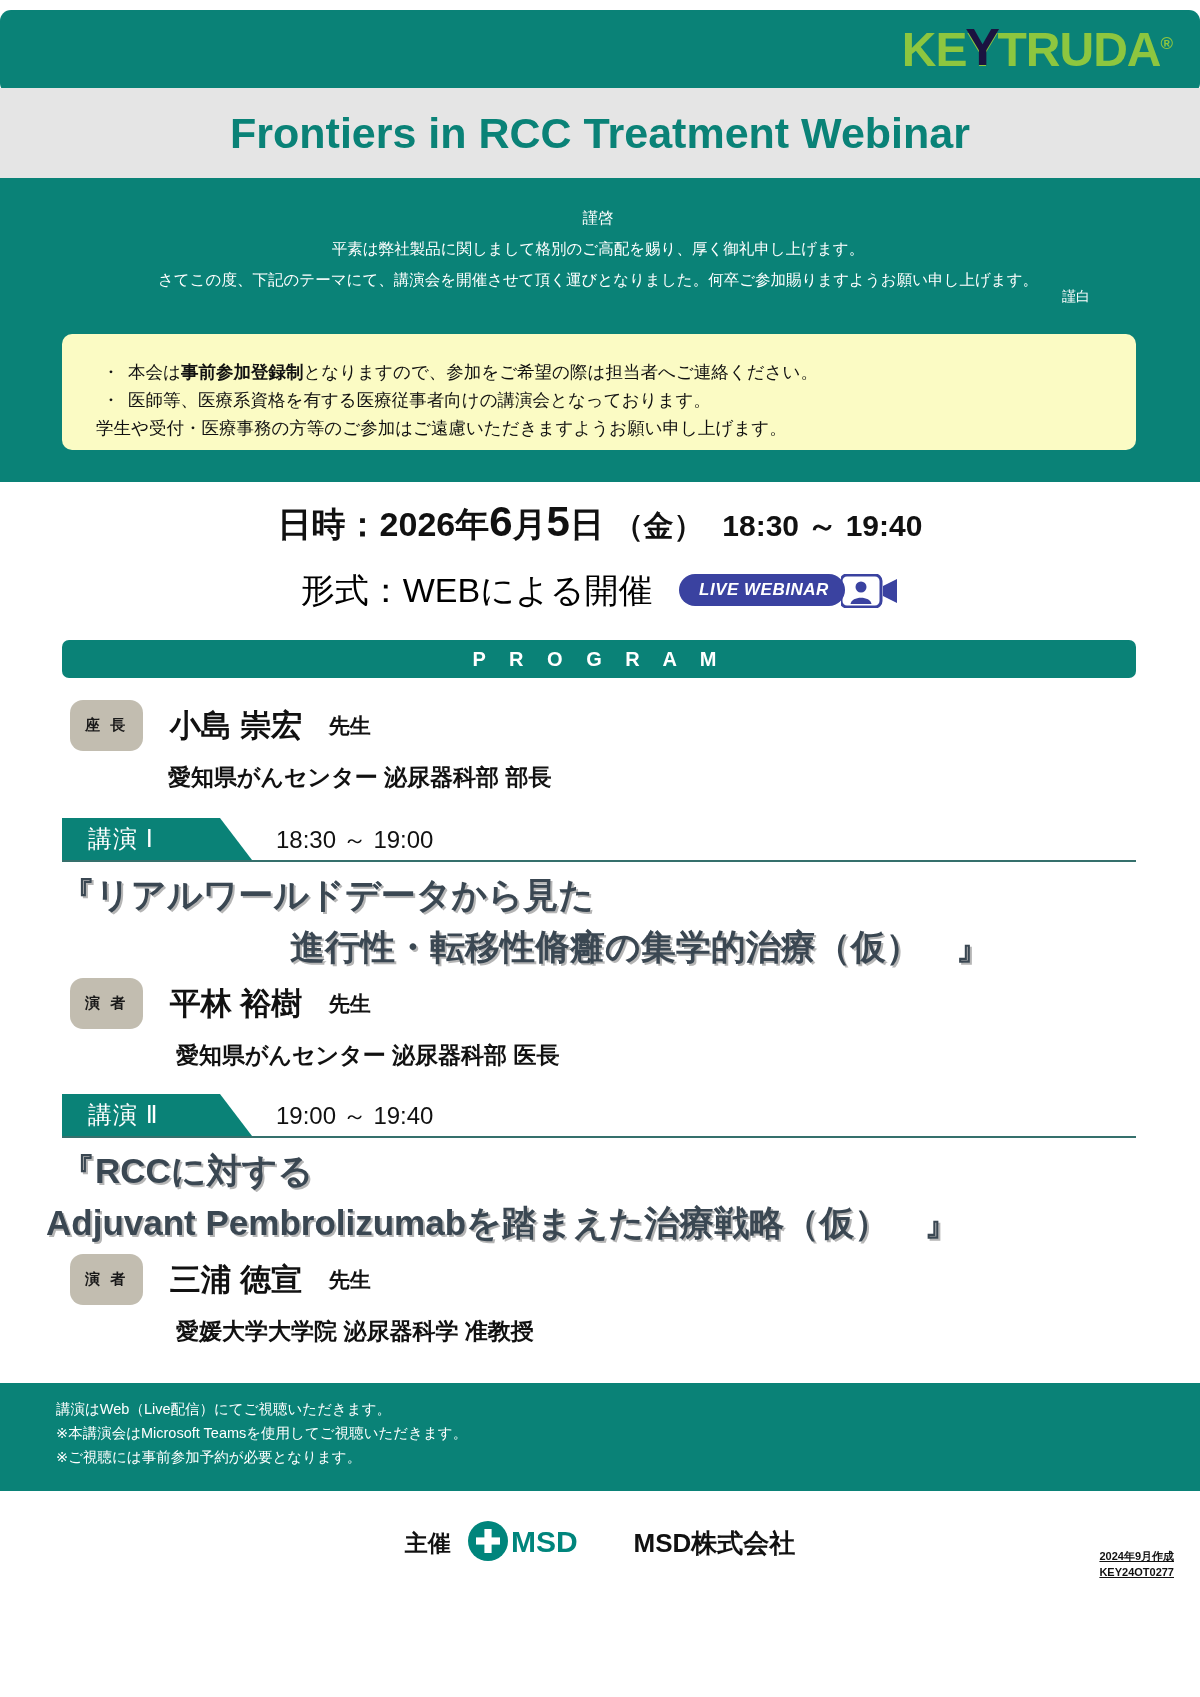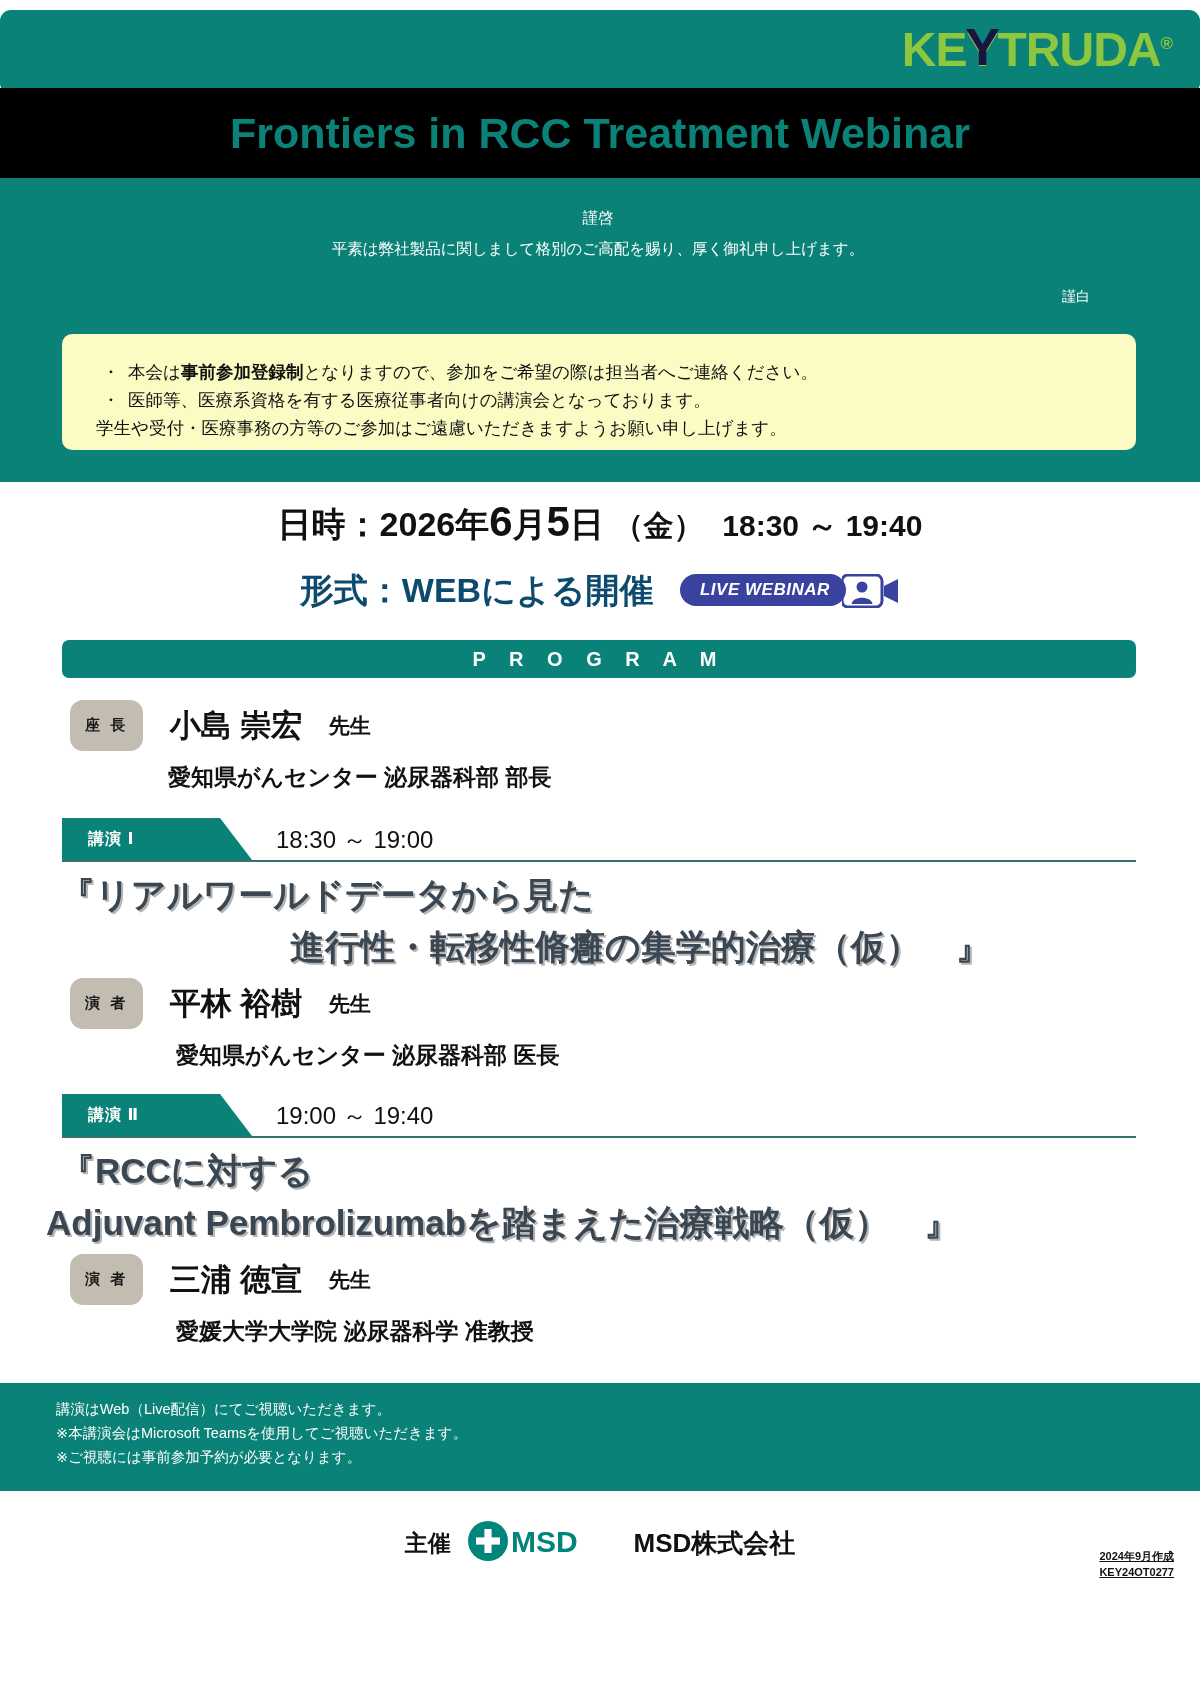--- a/index.html
+++ b/index.html
@@ -23,21 +23,21 @@
   }
   .logo .y-wrap { position:relative; display:inline-block; }
   .logo .y-dark {
     position:absolute; left:50%; top:-5px; transform:translateX(-50%);
     color:#1b1340; font-size:52px; z-index:2;
   }
   .logo sup { font-size:17px; vertical-align:super; color:#8dc63f; }
 
   .title-band {
     position:absolute; left:0; top:88px; width:1200px; height:116px;
-    background:#000000;
+    background:#e5e5e5;
   }
   .title-band h1 {
     text-align:center; line-height:90px; font-size:43px; font-weight:bold;
     color:#0a8277; letter-spacing:0px;
   }
 
   
   .green-block {
     position:absolute; left:0; top:178px; width:1200px; height:304px;
     background:#0a8277;
@@ -68,21 +68,21 @@
     position:absolute; left:0; top:498px; width:1200px;
     text-align:center; font-size:34px; font-weight:bold; color:#111;
     white-space:nowrap;
   }
   .datetime .big { font-size:42px; }
   .datetime .mid { font-size:30px; }
   .format-row {
     position:absolute; left:0; top:568px; width:1200px;
     text-align:center; white-space:nowrap;
   }
-  .format-row .ftxt { font-size:34px; font-weight:bold; color:#0c4a6e; vertical-align:middle; }
+  .format-row .ftxt { font-size:34px; font-weight:normal; color:#000000; vertical-align:middle; }
   .webinar-badge {
     display:inline-block; vertical-align:middle; margin-left:22px;
     position:relative; height:34px;
   }
   .wb-pill {
     display:inline-block; background:#3a42a0; color:#fff;
     font-size:17px; font-weight:bold; font-style:italic;
     padding:6px 16px 6px 20px; border-radius:17px; letter-spacing:.5px;
     position:relative; z-index:1;
   }
@@ -114,21 +114,21 @@
     font-size:21px; font-weight:bold; color:#111; margin-left:22px; vertical-align:middle;
   }
   .affil { position:absolute; font-size:23px; font-weight:bold; color:#111; white-space:nowrap; }
 
   
   .lec-head { position:absolute; left:62px; width:1074px; height:46px; }
   .lec-tab {
     position:absolute; left:0; top:0; width:190px; height:42px;
     background:#0a8277;
     clip-path:polygon(0 0, 158px 0, 190px 42px, 0 42px);
-    color:#fff; font-size:16px; font-weight:bold;
+    color:#fff; font-size:24px; font-weight:normal;
     line-height:42px; padding-left:26px; letter-spacing:1px;
   }
   .lec-time {
     position:absolute; left:214px; top:0; height:42px; line-height:44px;
     font-size:24px; color:#111;
   }
   .lec-rule {
     position:absolute; left:0; top:42px; width:1074px; height:2px;
     background:#35706c;
   }
@@ -170,20 +170,21 @@
 </div>
 
 <div class="title-band">
   <h1>Frontiers in RCC Treatment Webinar</h1>
 </div>
 
 <div class="green-block">
   <div class="greeting">
     <div>謹啓</div>
     <div>平素は弊社製品に関しまして格別のご高配を赐り、厚く御礼申し上げます。</div>
+    <div>さてこの度、下記のテーマにて、講演会を開催させて頂く運びとなりました。何卒ご参加賜りますようお願い申し上げます。</div>
   </div>
   <div class="keihaku">謹白</div>
 
   <div class="notice">
     <ul>
       <li>
         <span class="bull">・</span>
         <span>本会は</span><b>事前参加登録制</b><span>となりますので、参加をご希望の際は担当者へご連絡ください。</span>
       </li>
       <li>

